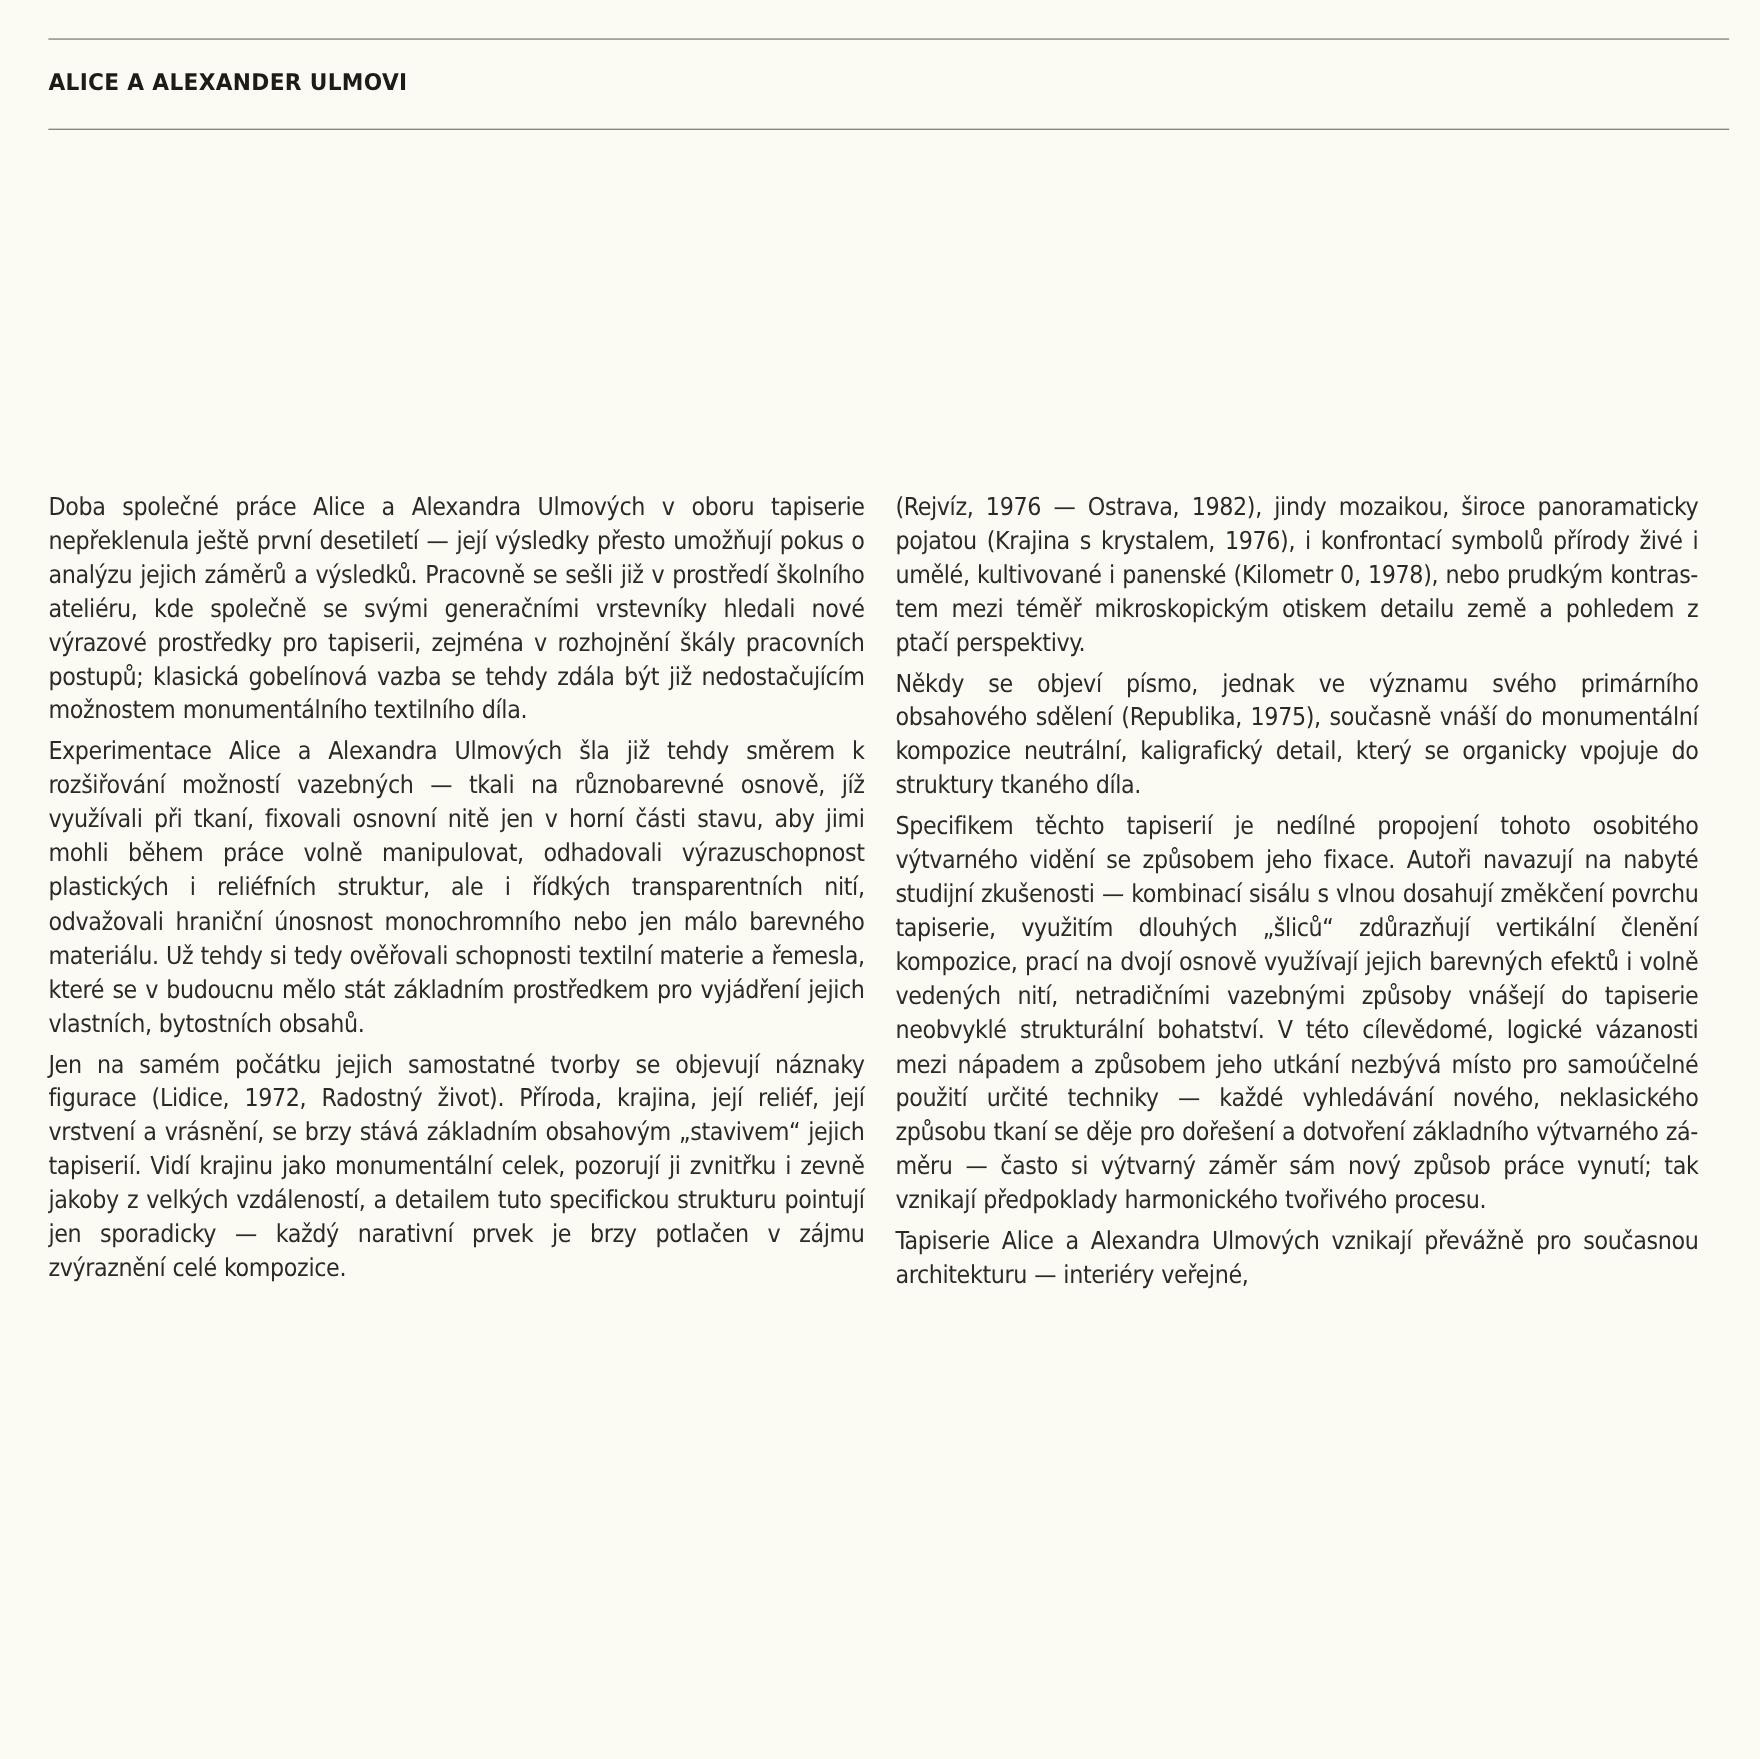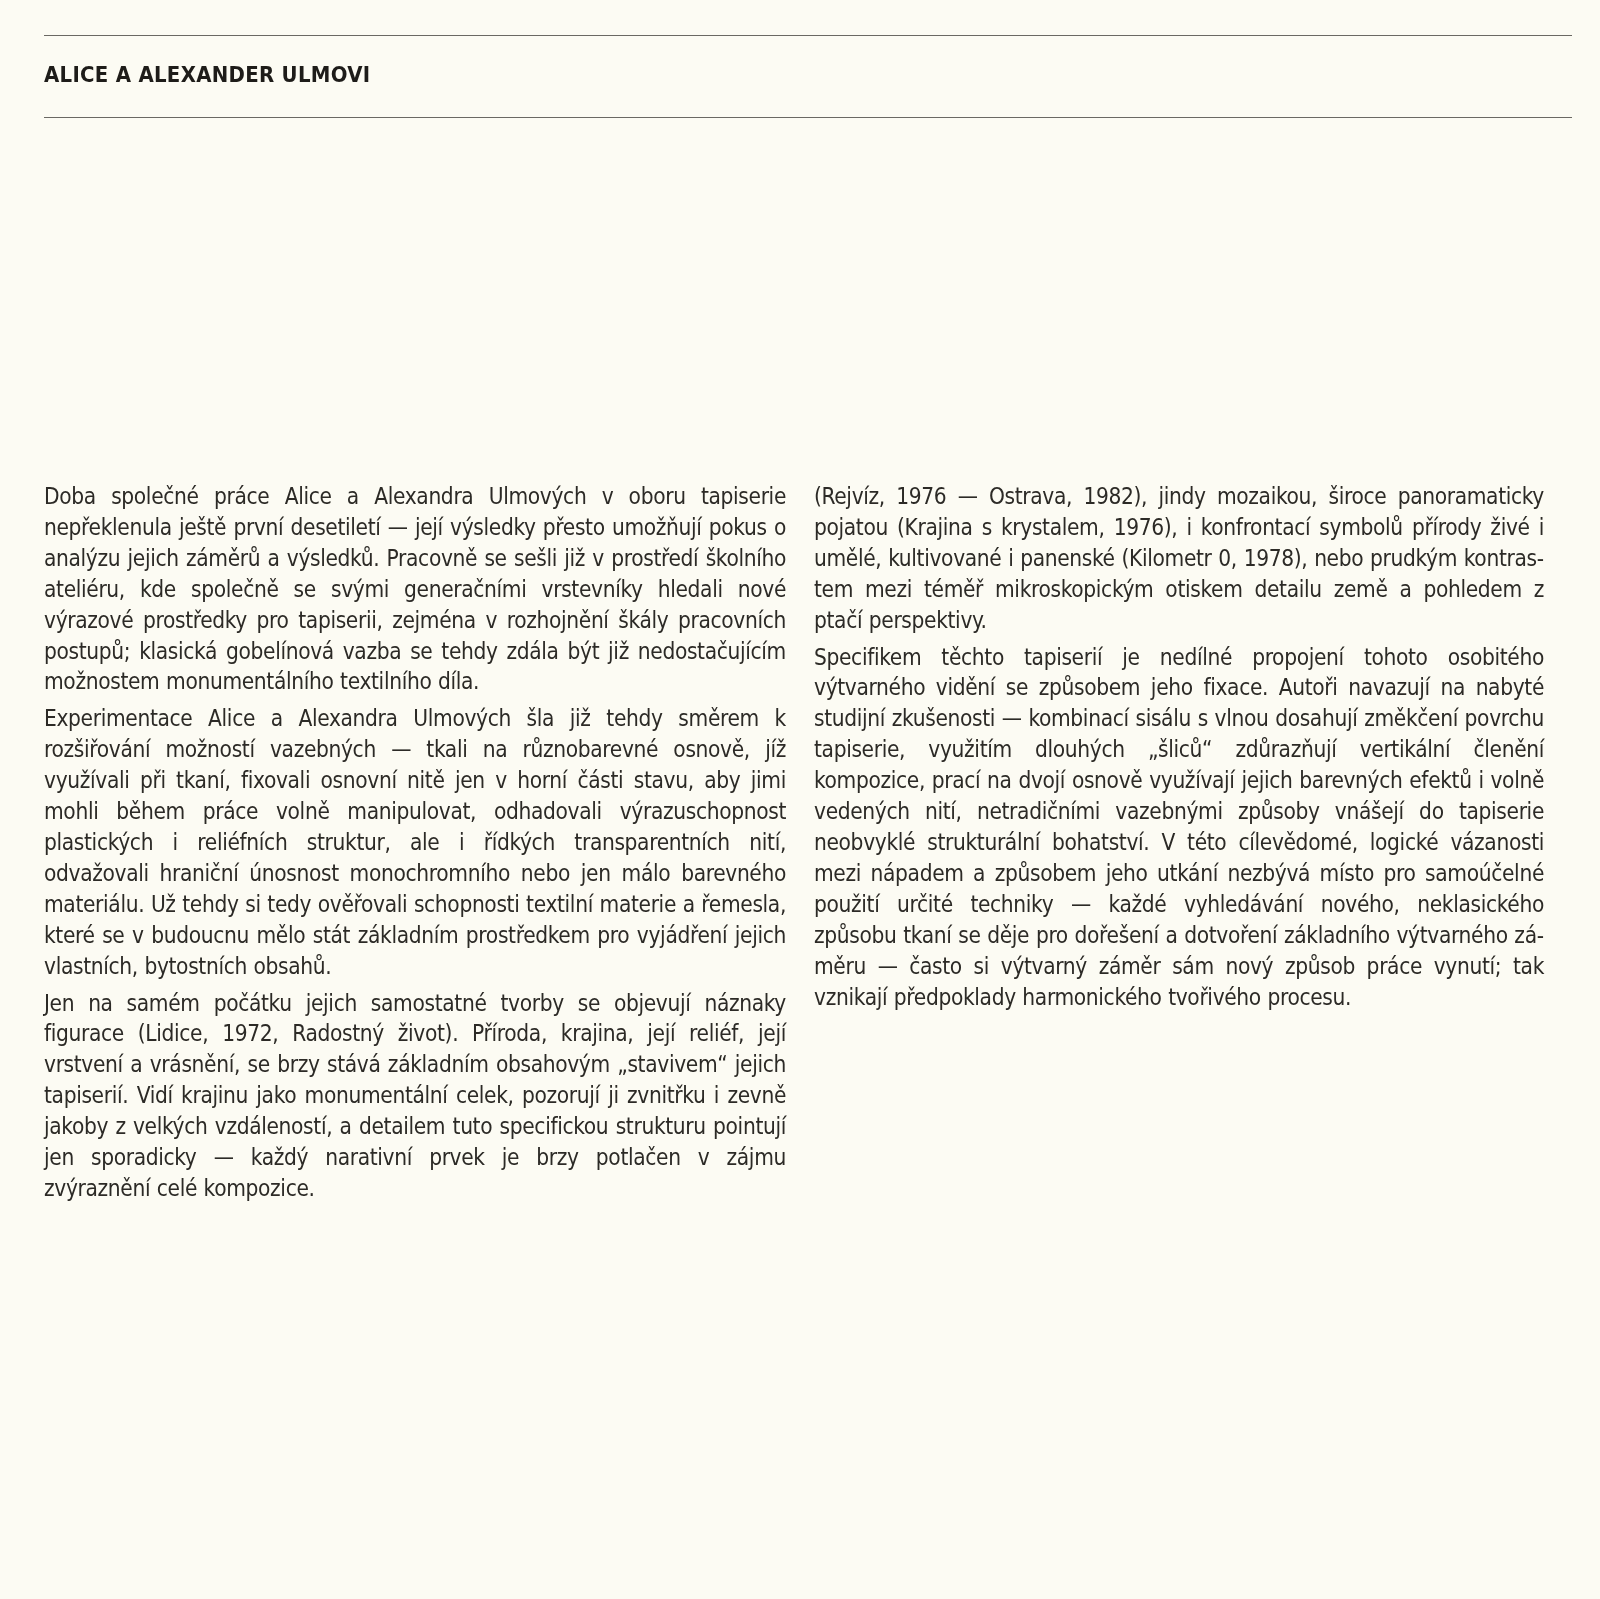--- a/index.html
+++ b/index.html
@@ -40,21 +40,20 @@
     .column {
       position: absolute;
       top: 446px;
       width: 742px;
       font-family: "DejaVu Sans", sans-serif;
       font-size: 22.5px;
       line-height: 30.9px;
       text-align: justify;
       hyphens: manual;
       color: #2c2a26;
-      margin-top: 35px;
     }
     .column.left { left: 44px; }
     .column.right { left: 814px; width: 730px; }
     .column p {
       margin: 0 0 6px 0;
       font-stretch: condensed;
       letter-spacing: -0.35px;
       word-spacing: 0.5px;
     }
     .column p.cont {
@@ -69,14 +68,16 @@
 <div class="rule bottom"></div>
 
 <div class="column left">
   <p>Doba společné práce Alice a Alexandra Ulmových v oboru tapiserie nepřeklenula ještě první desetiletí — její výsledky přesto umožňují pokus o analýzu jejich záměrů a výsledků. Pracovně se sešli již v prostředí školního ateliéru, kde společně se svými generačními vrstevníky hledali nové výrazové prostředky pro tapise­rii, zejména v rozhojnění škály pracovních postupů; klasická gobelínová vazba se tehdy zdála být již nedo­stačujícím možnostem monumentálního textilního díla.</p>
   <p>Experimentace Alice a Alexandra Ulmových šla již tehdy směrem k rozšiřování možností vazebných — tka­li na různobarevné osnově, jíž využívali při tkaní, fixo­vali osnovní nitě jen v horní části stavu, aby jimi mohli během práce volně manipulovat, odhadovali výrazu­schopnost plastických i reliéfních struktur, ale i řídkých transparentních nití, odvažovali hraniční únosnost mo­nochromního nebo jen málo barevného materiálu. Už tehdy si tedy ověřovali schopnosti textilní materie a ře­mesla, které se v budoucnu mělo stát základním pro­středkem pro vyjádření jejich vlastních, bytostních ob­sahů.</p>
   <p>Jen na samém počátku jejich samostatné tvorby se objevují náznaky figurace (Lidice, 1972, Radostný ži­vot). Příroda, krajina, její reliéf, její vrstvení a vrásnění, se brzy stává základním obsahovým „stavivem“ jejich tapiserií. Vidí krajinu jako monumentální celek, pozo­rují ji zvnitřku i zevně jakoby z velkých vzdáleností, a detailem tuto specifickou strukturu pointují jen spora­dicky — každý narativní prvek je brzy potlačen v záj­mu zvýraznění celé kompozice.</p>
 </div>
 
 <div class="column right">
   <p class="cont">(Rejvíz, 1976 — Ostrava, 1982), jindy mozaikou, široce panoramaticky pojatou (Krajina s krystalem, 1976), i konfrontací symbolů přírody živé i umělé, kultivované i panenské (Kilometr 0, 1978), nebo prudkým kontras­tem mezi téměř mikroskopickým otiskem detailu země a pohledem z ptačí perspektivy.</p>
+  <p>Někdy se objeví písmo, jednak ve významu svého pri­márního obsahového sdělení (Republika, 1975), sou­časně vnáší do monumentální kompozice neutrální, ka­ligrafický detail, který se organicky vpojuje do struktury tkaného díla.</p>
   <p>Specifikem těchto tapiserií je nedílné propojení tohoto osobitého výtvarného vidění se způsobem jeho fixace. Autoři navazují na nabyté studijní zkušenosti — kom­binací sisálu s vlnou dosahují změkčení povrchu tapise­rie, využitím dlouhých „šliců“ zdůrazňují vertikální čle­nění kompozice, prací na dvojí osnově využívají jejich barevných efektů i volně vedených nití, netradičními vazebnými způsoby vnášejí do tapiserie neobvyklé strukturální bohatství. V této cílevědomé, logické váza­nosti mezi nápadem a způsobem jeho utkání nezbývá místo pro samoúčelné použití určité techniky — každé vyhledávání nového, neklasického způsobu tkaní se dě­je pro dořešení a dotvoření základního výtvarného zá­měru — často si výtvarný záměr sám nový způsob práce vynutí; tak vznikají předpoklady harmonického tvořivé­ho procesu.</p>
+  <p>Tapiserie Alice a Alexandra Ulmových vznikají převáž­ně pro současnou architekturu — interiéry veřejné,</p>
 </div>
 
 </body></html>

